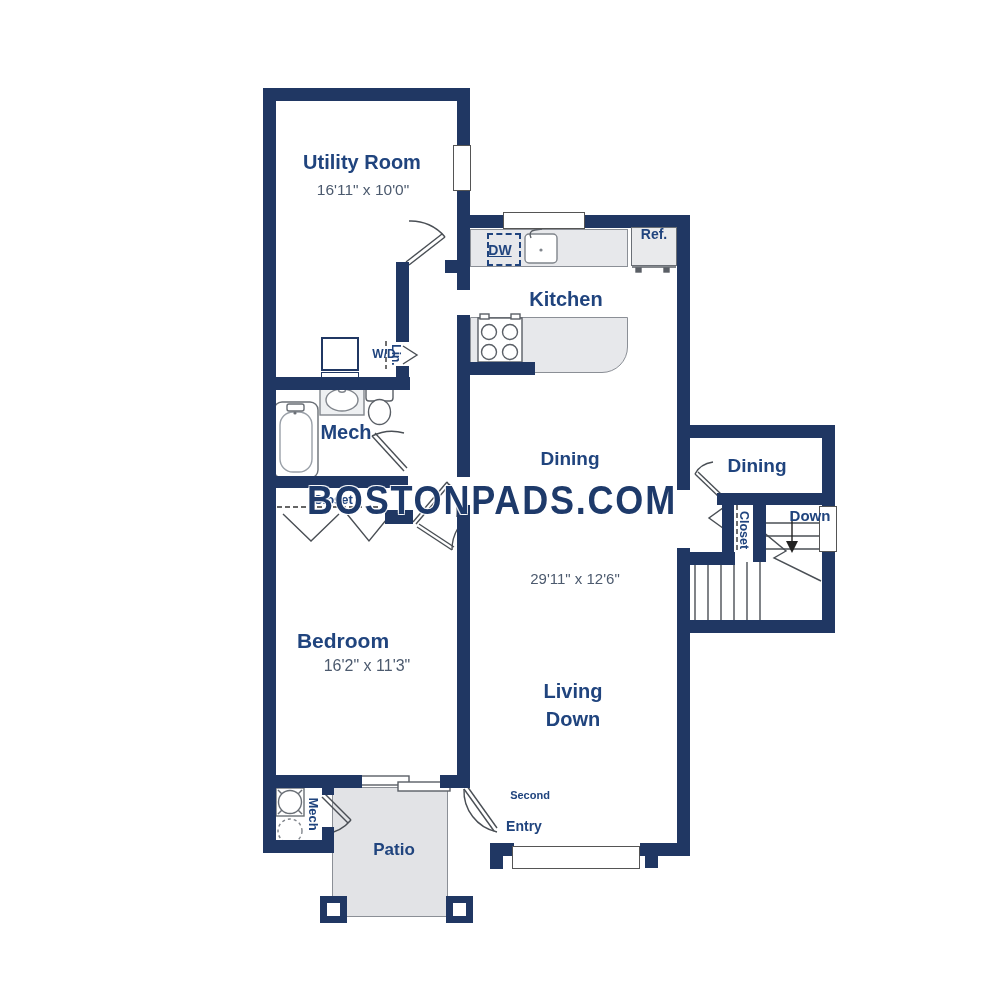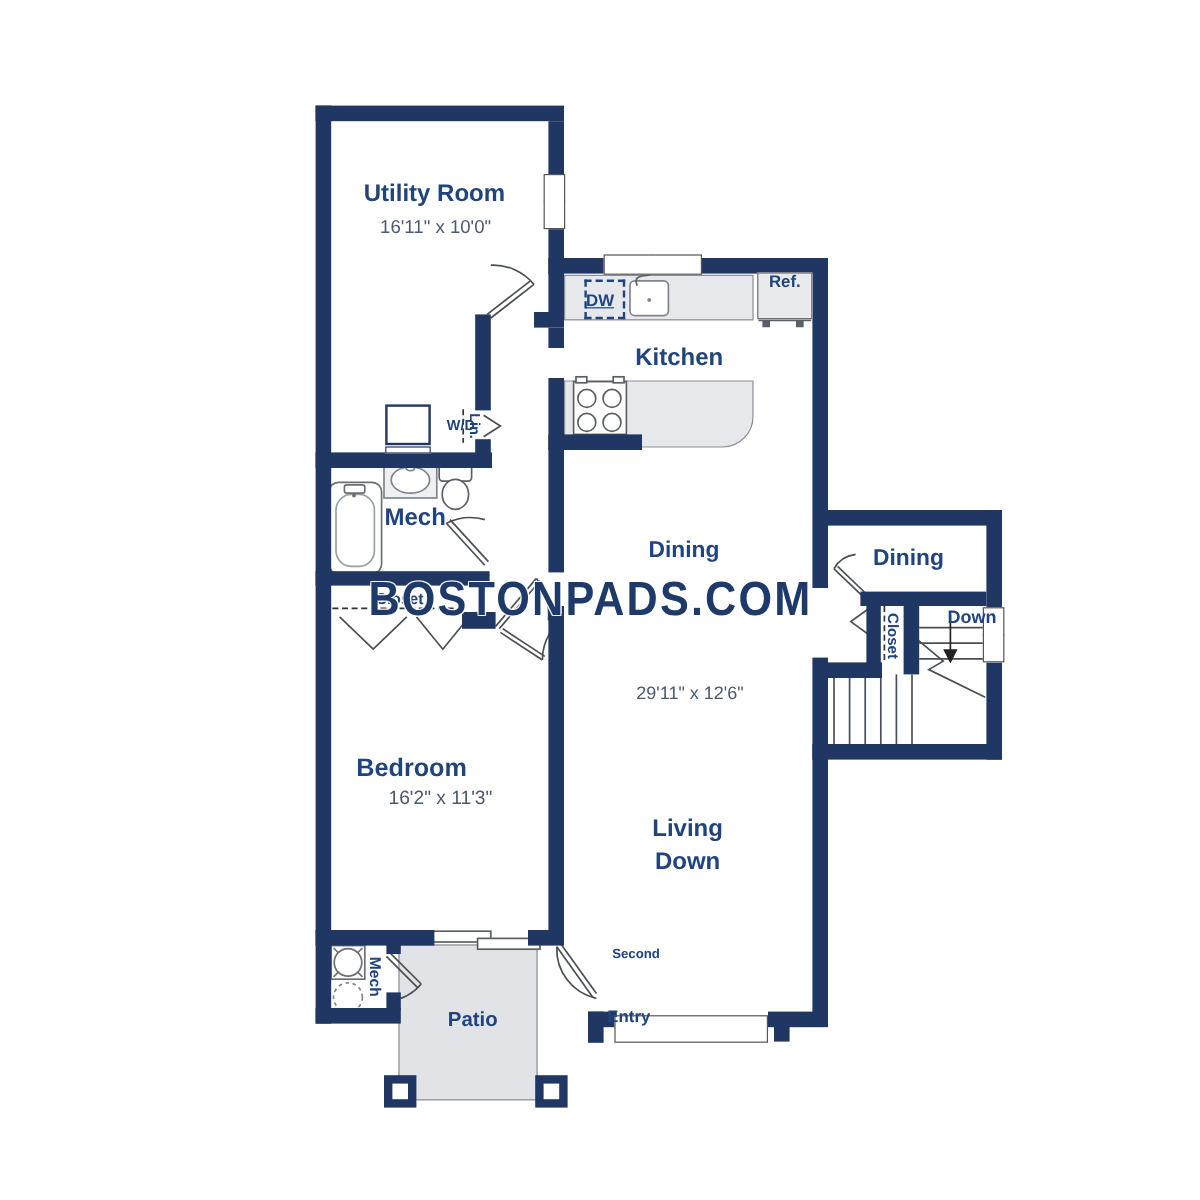--- a/index.html
+++ b/index.html
@@ -232,21 +232,21 @@
   <div class="lbl" style="left:570px;top:459px;font-size:19px;">Dining</div>
   <div class="lbl dims" style="left:575px;top:578px;font-size:15px;">29'11" x 12'6"</div>
   <div class="lbl" style="left:757px;top:466px;font-size:19px;">Dining</div>
   <div class="lbl" style="left:343px;top:641px;font-size:21px;">Bedroom</div>
   <div class="lbl dims" style="left:367px;top:666px;font-size:16px;">16'2" x 11'3"</div>
   <div class="lbl" style="left:573px;top:691px;font-size:20px;">Living</div>
   <div class="lbl" style="left:573px;top:719px;font-size:20px;">Down</div>
   <div class="lbl" style="left:394px;top:850px;font-size:17px;">Patio</div>
   <div class="lbl vert" style="left:313px;top:814px;font-size:13px;">Mech</div>
   <div class="lbl" style="left:530px;top:795px;font-size:11px;">Second</div>
-  <div class="lbl" style="left:524px;top:847px;font-size:14px;">Entry</div>
+  <div class="lbl" style="left:524px;top:826px;font-size:14px;">Entry</div>
   <div class="lbl" style="left:794px;top:515px;font-size:15px;margin-left:16px;">Down</div>
   <div class="lbl vert" style="left:744px;top:530px;font-size:12.5px;">Closet</div>
   <div class="lbl" style="left:333px;top:499px;font-size:13px;">Closet</div>
   <div class="lbl vert" style="left:396px;top:355px;font-size:12px;">Lin.</div>
   <div class="lbl" style="left:340px;top:354px;font-size:12px;margin-left:44px;">W/D</div>
   <div class="lbl" style="left:500px;top:250px;font-size:14px;text-decoration:underline;">DW</div>
   <div class="lbl" style="left:654px;top:234px;font-size:14px;">Ref.</div>
 
   <div class="wm">BOSTONPADS.COM</div>
 

